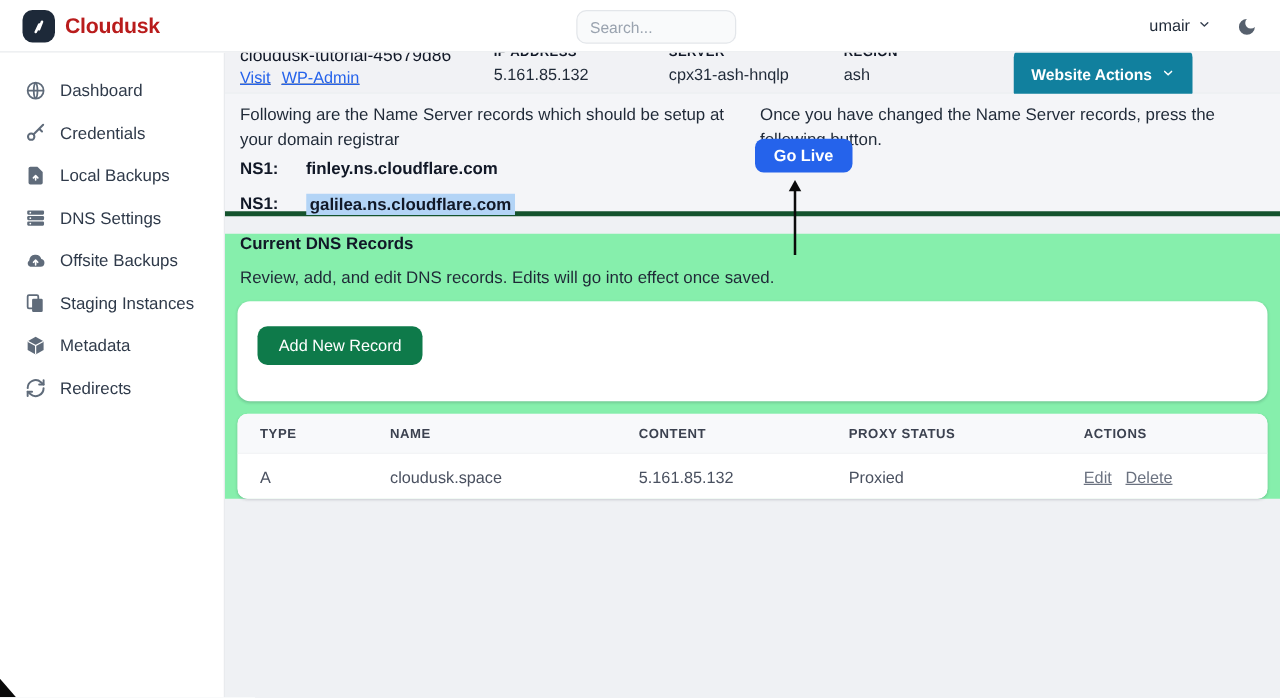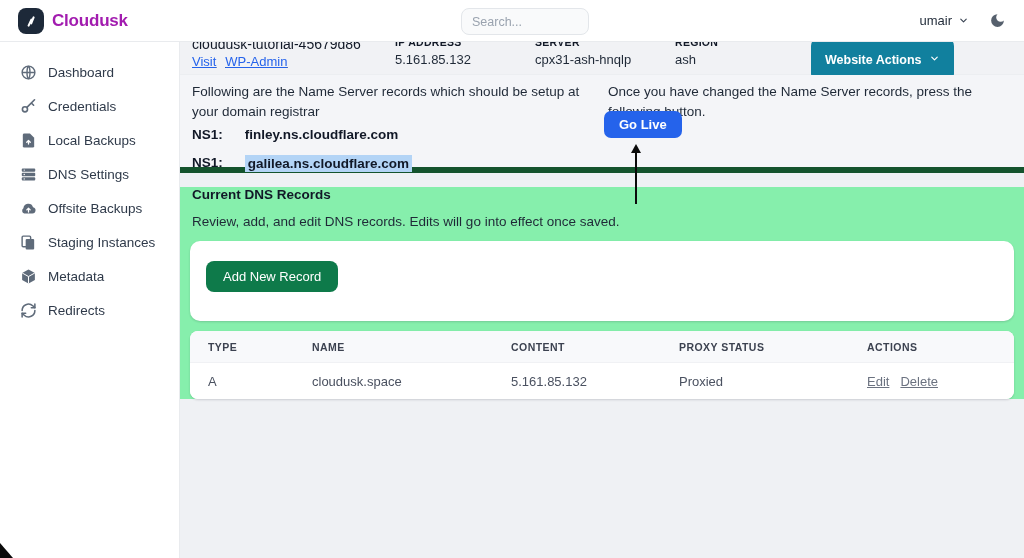--- a/index.html
+++ b/index.html
@@ -5,26 +5,26 @@
   * { margin:0; padding:0; box-sizing:border-box; }
   html,body { width:1024px; height:558px; overflow:hidden; }
   body { font-family:"Liberation Sans", sans-serif; background:#fff; }
   .app { position:relative; width:1024px; height:558px; background:#fff; overflow:hidden; }
 
   
   .topbar { position:absolute; top:0; left:0; right:0; height:42px; background:#fff;
             border-bottom:1px solid #e9ebee; display:flex; align-items:center; padding:0 18px; z-index:5; }
   .logo { display:flex; align-items:center; gap:8px; }
   .logo-mark { width:26px; height:26px; border-radius:8px; background:#1d2939; display:flex; align-items:center; justify-content:center; }
-  .brand-name { font-size:17px; font-weight:bold; color:#a21caf; letter-spacing:-0.2px; }
+  .brand-name { font-size:17px; font-weight:bold; color:#b91c1c; letter-spacing:-0.2px; }
   .search-wrap { position:absolute; left:461px; top:8px; }
   .search-input { width:128px; height:27px; border:1px solid #e3e6ea; background:#f9fafb; border-radius:8px;
                   padding:0 10px; font-size:12.5px; color:#0c4a6e; font-family:"Liberation Sans", sans-serif; outline:none; }
   .search-input::placeholder { color:#9aa3af; }
-  .top-right { margin-left:auto; display:flex; align-items:flex-start; gap:20px; }
+  .top-right { margin-left:auto; display:flex; align-items:flex-end; gap:20px; }
   .user-menu { display:flex; align-items:center; gap:6px; cursor:pointer; }
   .user-name { font-size:13px; color:#1f2937; }
 
   
   .sidebar { position:absolute; top:42px; left:0; width:180px; bottom:0; background:#fff;
              border-right:1px solid #e9ebee; padding-top:13px; z-index:4; }
   .side-item { display:flex; align-items:center; gap:11px; padding:8px 20px; height:34px;
                font-size:13.5px; color:#2f3a4a; cursor:pointer; }
   .side-item .ic { width:17px; height:17px; display:flex; align-items:center; justify-content:center; flex:0 0 17px; }
 
@@ -35,21 +35,21 @@
   .site-links { position:absolute; left:12px; top:24px; display:flex; gap:9px;text-decoration:underline; }
   .site-links a { font-size:13px; color:#2563eb; text-decoration:underline; cursor:pointer; }
   .meta-col { position:absolute; top:6px; }
   .meta-label { font-size:10.5px; font-weight:bold; color:#111827; letter-spacing:.3px; }
   .meta-value { font-size:13px; color:#1f2937; margin-top:4px; }
   .col-ip { left:215px; } .col-server { left:355px; } .col-region { left:495px; }
   .btn-teal { position:absolute; left:631px; top:8px; height:44px; background:#11809e; color:#fff;
               border:none; border-radius:8px; font-size:12.5px; font-weight:bold; padding:0 14px;
               display:flex; align-items:center; gap:7px; cursor:pointer; font-family:"Liberation Sans", sans-serif; }
 
-  .ns-zone { position:relative; height:98px; background:#f4f5f8; border-bottom:6px solid #14532d; }
+  .ns-zone { position:relative; height:98px; background:#f4f5f8; border-bottom:4px solid #14532d; }
   .note { position:absolute; top:7px; font-size:13.5px; color:#1f2937; line-height:1.5; }
   .note-left { left:12px; width:416px; }
   .note-right { left:428px; width:404px; }
   .ns-row { position:absolute; left:12px; display:flex; gap:22px; font-size:13.5px; font-weight:bold; color:#111827; }
   .ns-row-1 { top:52px; } .ns-row-2 { top:80px; }
   .ns-val.hl { background:#b3d4f6; padding:1px 3px; }
   .btn-blue { position:absolute; left:424px; top:36px; height:27px; background:#2563eb; color:#fff; border:none;
               border-radius:7px; font-size:13px; font-weight:bold; padding:0 15px; cursor:pointer;
               font-family:"Liberation Sans", sans-serif; }
 

